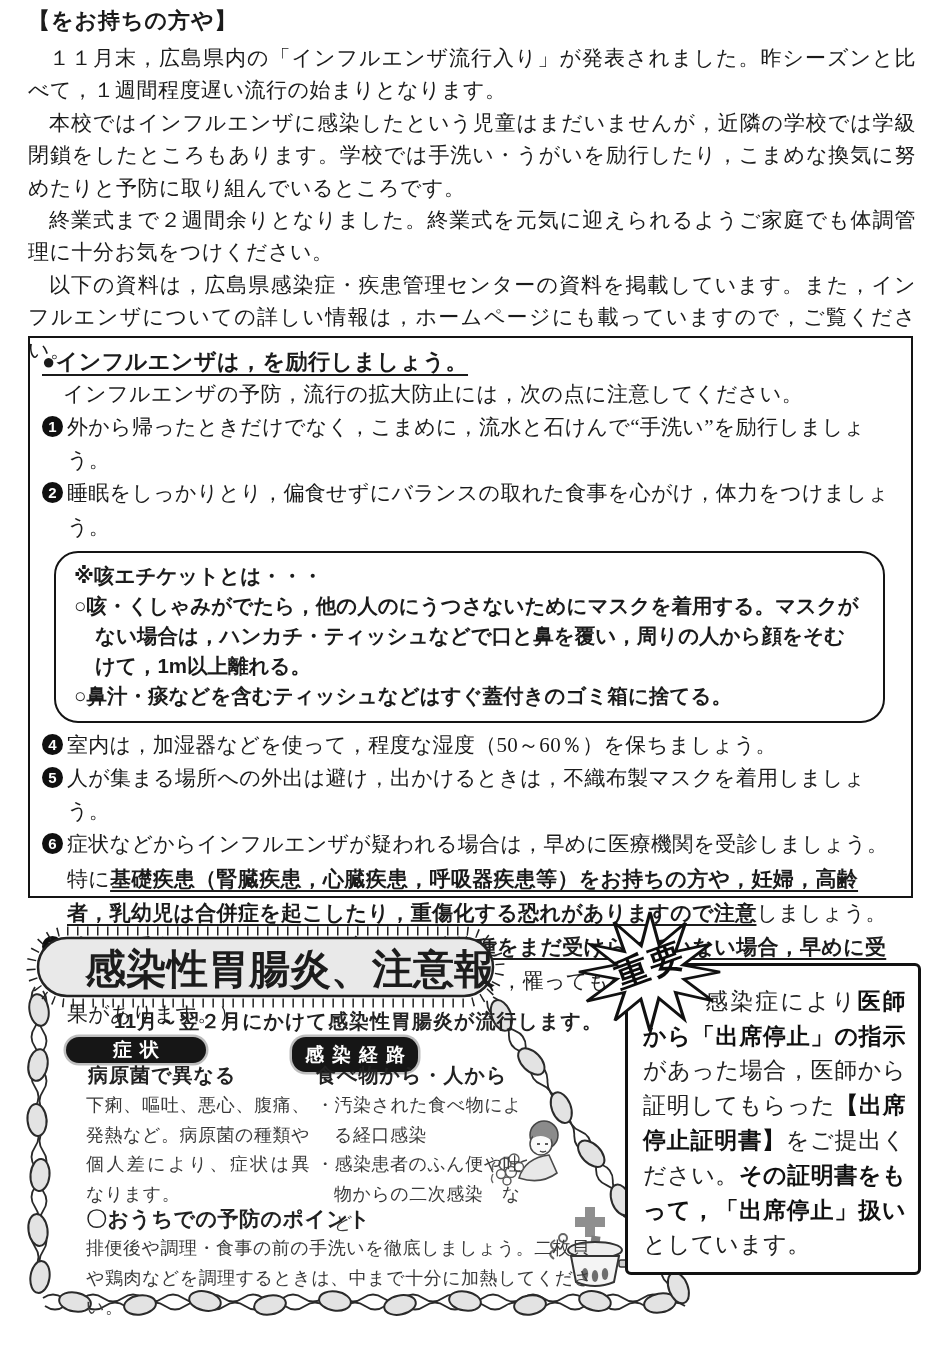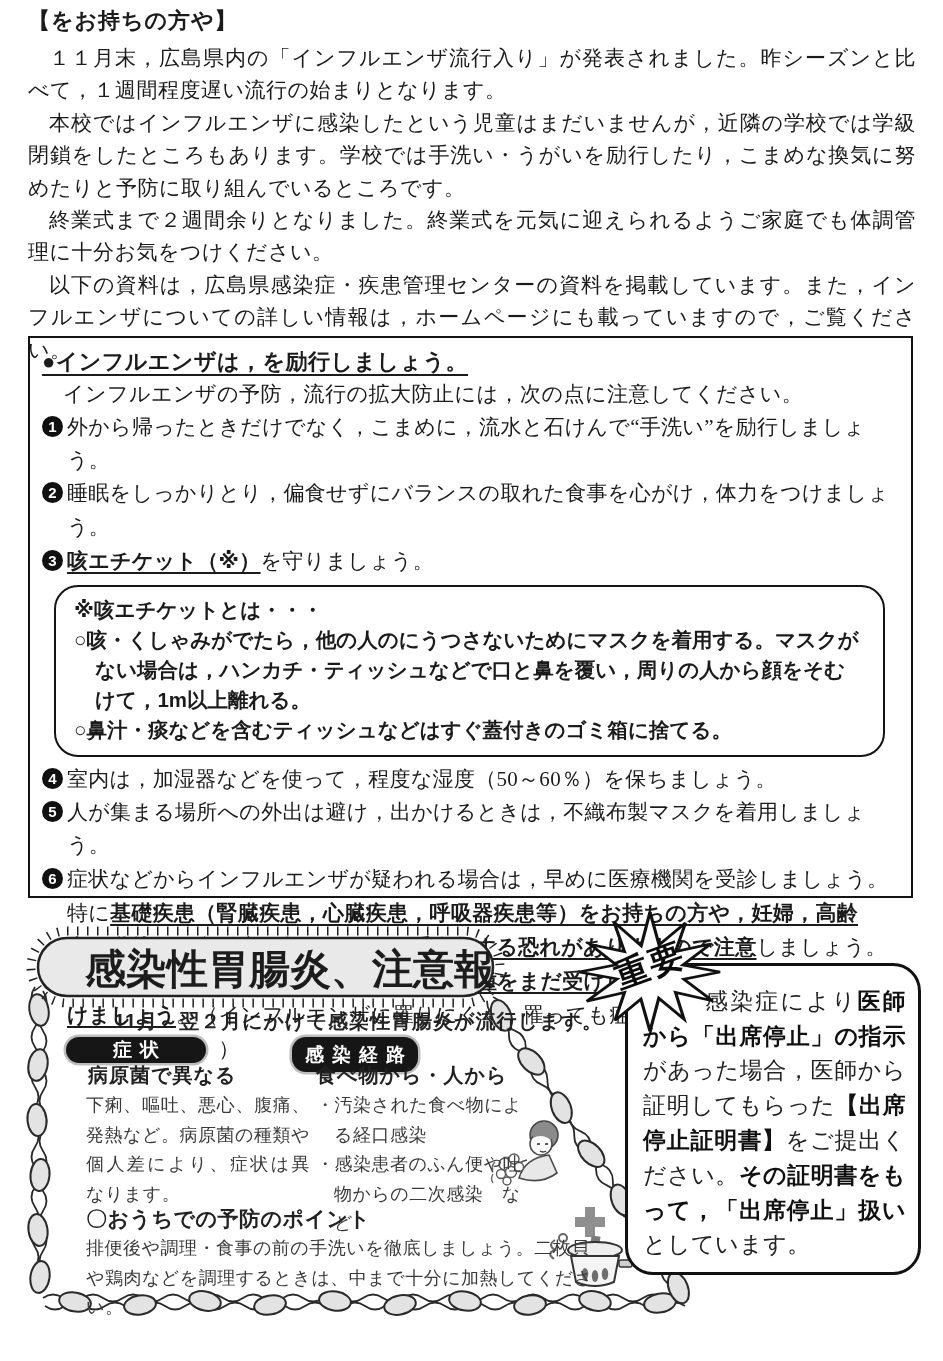--- a/index.html
+++ b/index.html
@@ -43,21 +43,21 @@
   #route-head{left:292px;top:1062px;}
   .col-body{font-size:18px;line-height:29.5px;color:#3a3a3a;letter-spacing:.5px;}
   #sym-body{left:62px;top:1091px;width:224px;text-align:justify;}
   #route-body{left:292px;top:1091px;width:210px;}
   #route-body div{padding-left:18px;text-indent:-18px;}
   #prev-head{left:62px;top:1205px;font-size:21px;font-weight:bold;color:#222;letter-spacing:.5px;}
   #prev-body{left:62px;top:1234px;width:520px;font-size:18px;line-height:29.5px;color:#3a3a3a;letter-spacing:.5px;}
 
   
   #bubble{position:absolute;left:625px;top:963px;width:296px;height:312px;z-index:4;background:#fff;
-          border:3px solid #111;border-radius:28px;box-sizing:border-box;padding:18px 12px 0 15px;}
+          border:3px solid #111;border-radius:6px;box-sizing:border-box;padding:18px 12px 0 15px;}
   #bubble p{margin:0;font-size:23px;line-height:34px;text-indent:62px;color:#222;letter-spacing:.5px;text-align:justify;}
   .bbold{font-family:"Liberation Sans","DejaVu Sans",sans-serif;font-weight:bold;color:#111;}
   #star{position:absolute;left:565px;top:900px;width:170px;height:140px;z-index:5;}
   #star-label{position:absolute;left:565px;top:900px;width:170px;height:132px;z-index:6;
               display:flex;align-items:center;justify-content:center;}
   #star-label span{transform:rotate(-20deg);font-size:34px;font-weight:bold;color:#0c0c0c;letter-spacing:2px;}
 </style>
 </head>
 <body>
 
@@ -73,23 +73,20 @@
 
   <div id="flu-box">
     <div id="flu-heading" class="sans">●インフルエンザは，を励行しましょう。</div>
     <p id="flu-lead" class="serif">インフルエンザの予防，流行の拡大防止には，次の点に注意してください。</p>
 
     <div class="item serif">
       <span class="cnum">1</span><span>外から帰ったときだけでなく，こまめに，流水と石けんで“手洗い”を励行しましょう。</span>
     </div>
     <div class="item serif">
       <span class="cnum">2</span><span>睡眠をしっかりとり，偏食せずにバランスの取れた食事を心がけ，体力をつけましょう。</span>
-    </div>
-    <div class="item serif">
-      <span class="cnum">3</span><span class="emline">咳エチケット（※）</span><span>を守りましょう。</span>
     </div>
 
     <div id="etiquette" class="sans">
       <div class="eti-title">※咳エチケットとは・・・</div>
       <div class="eti-point">○咳・くしゃみがでたら，他の人のにうつさないためにマスクを着用する。マスクがない場合は，ハンカチ・ティッシュなどで口と鼻を覆い，周りの人から顔をそむけて，1m以上離れる。</div>
       <div class="eti-point">○鼻汁・痰などを含むティッシュなどはすぐ蓋付きのゴミ箱に捨てる。</div>
     </div>
 
     <div class="item serif">
       <span class="cnum">4</span><span>室内は，加湿器などを使って，程度な湿度（50～60％）を保ちましょう。</span>

